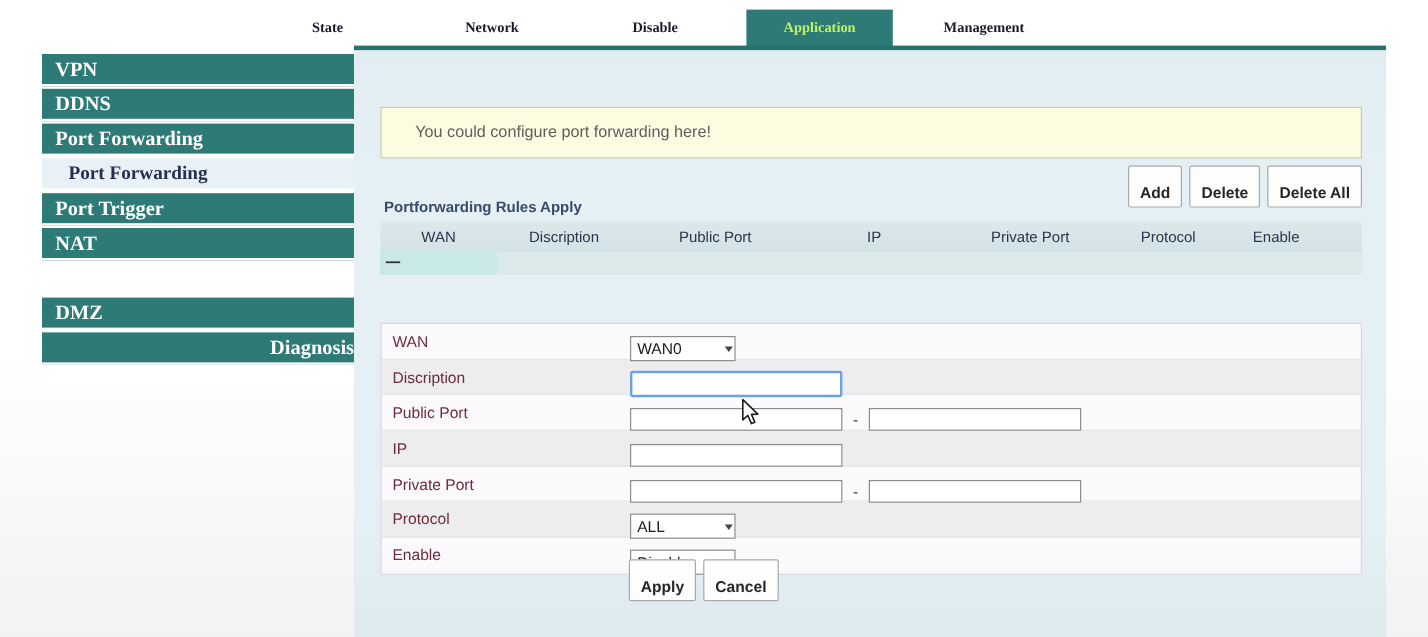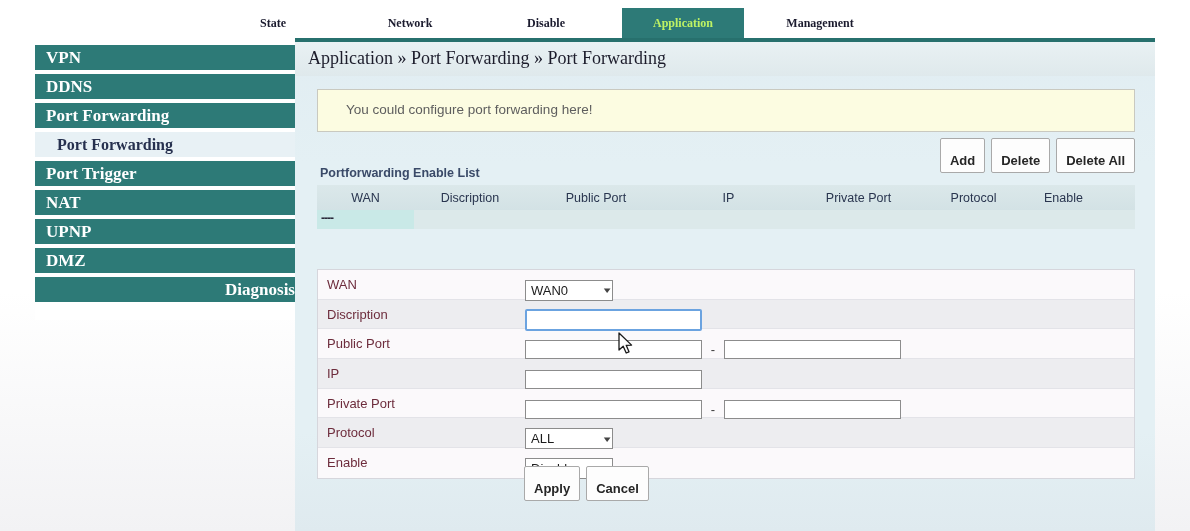--- a/index.html
+++ b/index.html
@@ -104,43 +104,39 @@
     </div>
   <div id="navrule"></div>
 
   <div id="sidebar">
       <div class="side" style="top: 0px;">VPN</div>
       <div class="side" style="top: 29px;">DDNS</div>
       <div class="side" style="top: 58px;">Port Forwarding</div>
       <div class="side sub" style="top: 87px;">Port Forwarding</div>
       <div class="side" style="top: 145px;">NAT</div>
       <div class="side" style="top: 116px;">Port Trigger</div>
-      <div class="side" style="top: 174px;">UPNP</div>
       <div class="side" style="top: 203px;">DMZ</div>
       <div class="side" style="top: 232px; text-align: right;">Diagnosis</div>
     </div>
 
   <div id="content">
 
-    <div id="crumbbar">
-      <div id="crumb">Application » Port Forwarding » Port Forwarding</div>
-    </div>
 
     <div id="banner">
       <div id="bannertext">You could configure port forwarding here!</div>
     </div>
 
     <div id="actions">
       <button class="btn">Add</button>
       <button class="btn">Delete</button>
       <button class="btn">Delete All</button>
     </div>
 
     <div id="ruleswrap">
-      <div id="ruleslabel">Portforwarding Enable List</div>
+      <div id="ruleslabel">Portforwarding Rules Apply</div>
       <div id="rulehead">
           <div style="width: 97px;">WAN</div>
           <div style="width: 112px;">Discription</div>
           <div style="width: 140px;">Public Port</div>
           <div style="width: 125px;">IP</div>
           <div style="width: 135px;">Private Port</div>
           <div style="width: 95px;">Protocol</div>
           <div style="width: 85px;">Enable</div>
           <div style="width: 29px;"></div>
         </div>

